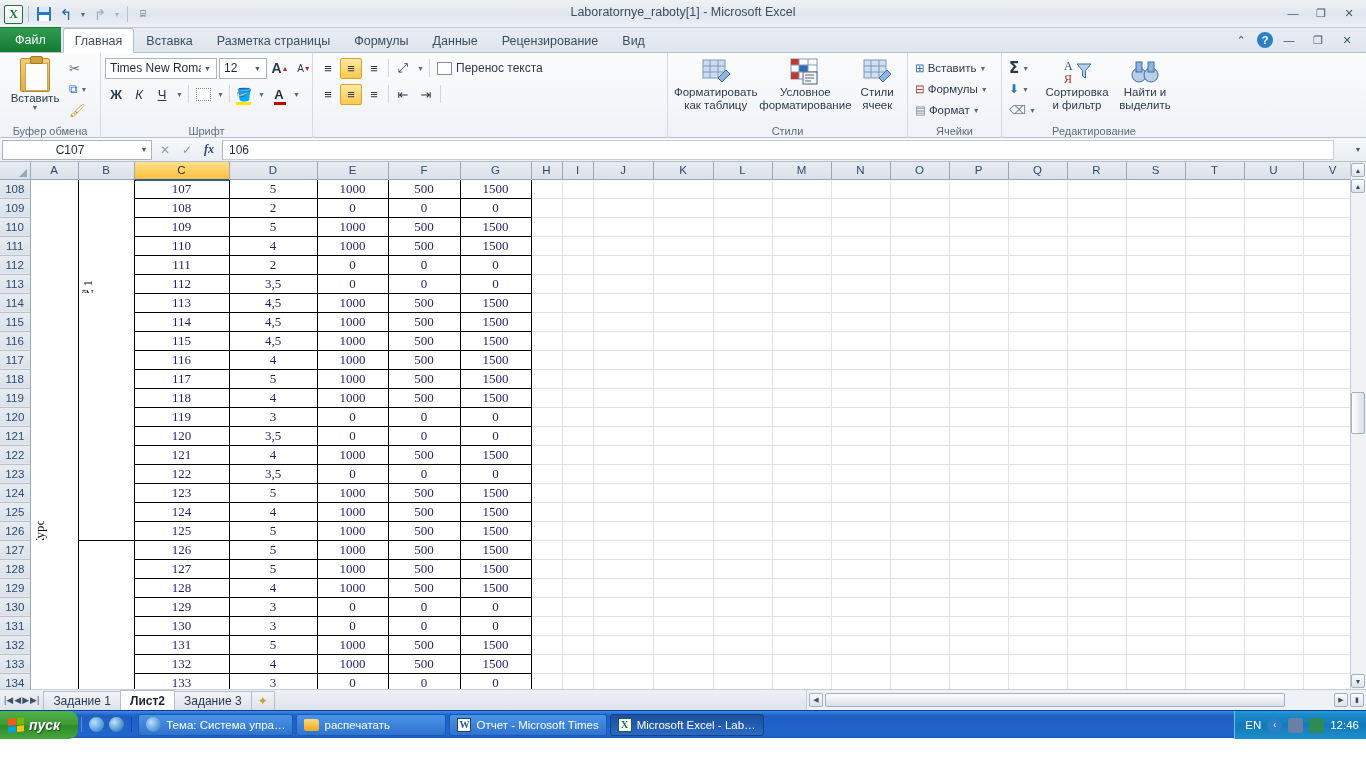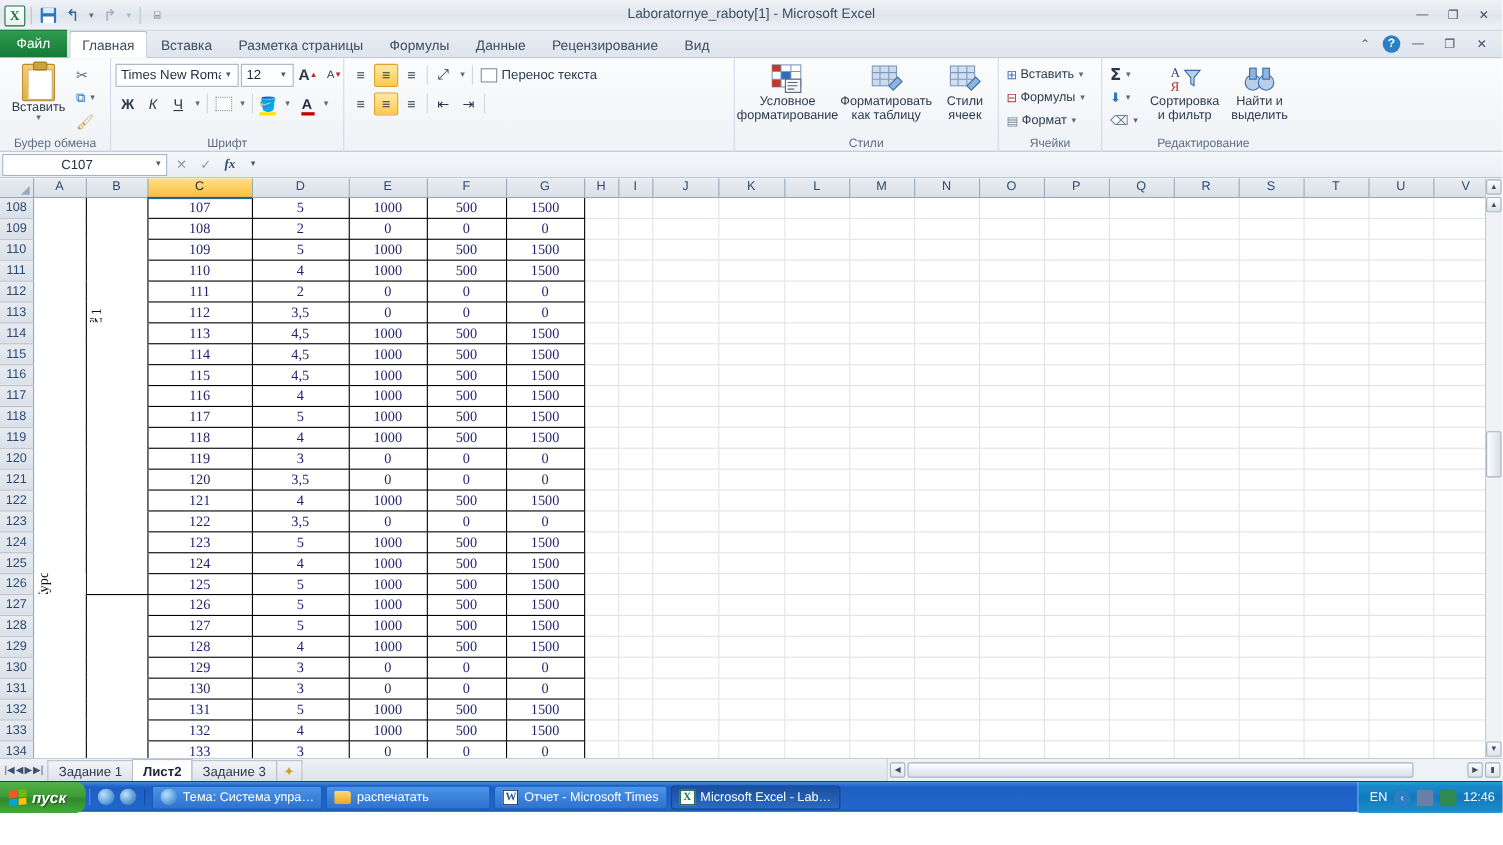--- a/index.html
+++ b/index.html
@@ -379,46 +379,46 @@
           <div class="vsep"></div>
         </div>
       </div>
     </div>
 
 
     <div class="grp" style="width:240px">
       <div class="grp-body" style="justify-content:center; gap:2px;">
         <div class="stylebtn">
           <svg class="sq-ico" viewBox="0 0 32 28">
+            <rect x="3" y="2" width="22" height="18" fill="#ccdcf0" stroke="#7f98bb"></rect>
+            <g stroke="#7f98bb" fill="none">
+                <path d="M3 8h22M3 14h22M10 2v18M18 2v18"></path>
+              </g>
+            <path d="M18 20l8-8 4 4-8 8z" fill="#8fb4dd" stroke="#3c6da8"></path>
+          </svg>
+          <span>Форматировать</span>
+          <span>как таблицу</span>
+        </div>
+        <div class="stylebtn">
+          <svg class="sq-ico" viewBox="0 0 32 28">
             <rect x="2" y="1" width="26" height="20" fill="#ffffff" stroke="#7f98bb"></rect>
             <rect x="2" y="1" width="8" height="6" fill="#c0392b"></rect>
             <rect x="10" y="7" width="9" height="7" fill="#2e6bb5"></rect>
             <rect x="2" y="14" width="8" height="7" fill="#c0392b"></rect>
             <g stroke="#7f98bb" fill="none">
                 <path d="M2 7h26M2 14h26M10 1v20M19 1v20"></path>
               </g>
             <rect x="14" y="14" width="14" height="12" fill="#f4f6f9" stroke="#55657a"></rect>
             <g stroke="#55657a">
                 <path d="M16 17h9M16 20h9M16 23h6"></path>
               </g>
           </svg>
           <span>Условное</span>
           <span>форматирование</span>
         </div>
-        <div class="stylebtn">
-          <svg class="sq-ico" viewBox="0 0 32 28">
-            <rect x="3" y="2" width="22" height="18" fill="#ccdcf0" stroke="#7f98bb"></rect>
-            <g stroke="#7f98bb" fill="none">
-                <path d="M3 8h22M3 14h22M10 2v18M18 2v18"></path>
-              </g>
-            <path d="M18 20l8-8 4 4-8 8z" fill="#8fb4dd" stroke="#3c6da8"></path>
-          </svg>
-          <span>Форматировать</span>
-          <span>как таблицу</span>
-        </div>
         <div class="stylebtn" style="width:52px">
           <svg class="sq-ico" viewBox="0 0 32 28">
             <rect x="3" y="2" width="22" height="18" fill="#cfe0f3" stroke="#7f98bb"></rect>
             <g stroke="#7f98bb" fill="none">
                 <path d="M3 8h22M3 14h22M10 2v18M18 2v18"></path>
               </g>
             <path d="M18 20l8-8 4 4-8 8z" fill="#8fb4dd" stroke="#3c6da8"></path>
           </svg>
           <span>Стили</span>
           <span>ячеек</span>
@@ -492,20 +492,23 @@
 
   <div class="fbar">
     <div class="namebox">
       <span class="nv">C107</span>
       <span class="nd">▼</span>
     </div>
     <div class="fbuttons">
       <div class="fbtn">✕</div>
       <div class="fbtn">✓</div>
       <div class="fbtn fx">fx</div>
+    </div>
+    <div class="finput">
+      <span>106</span>
     </div>
     <div class="fbar-end">▼</div>
   </div>
 
   <div class="gridwrap">
     <table class="sheet" id="sheet-table">
       <thead>
           <tr class="colhead" id="colhead-row">
             <td class="corner">
               <span class="tri"></span>

